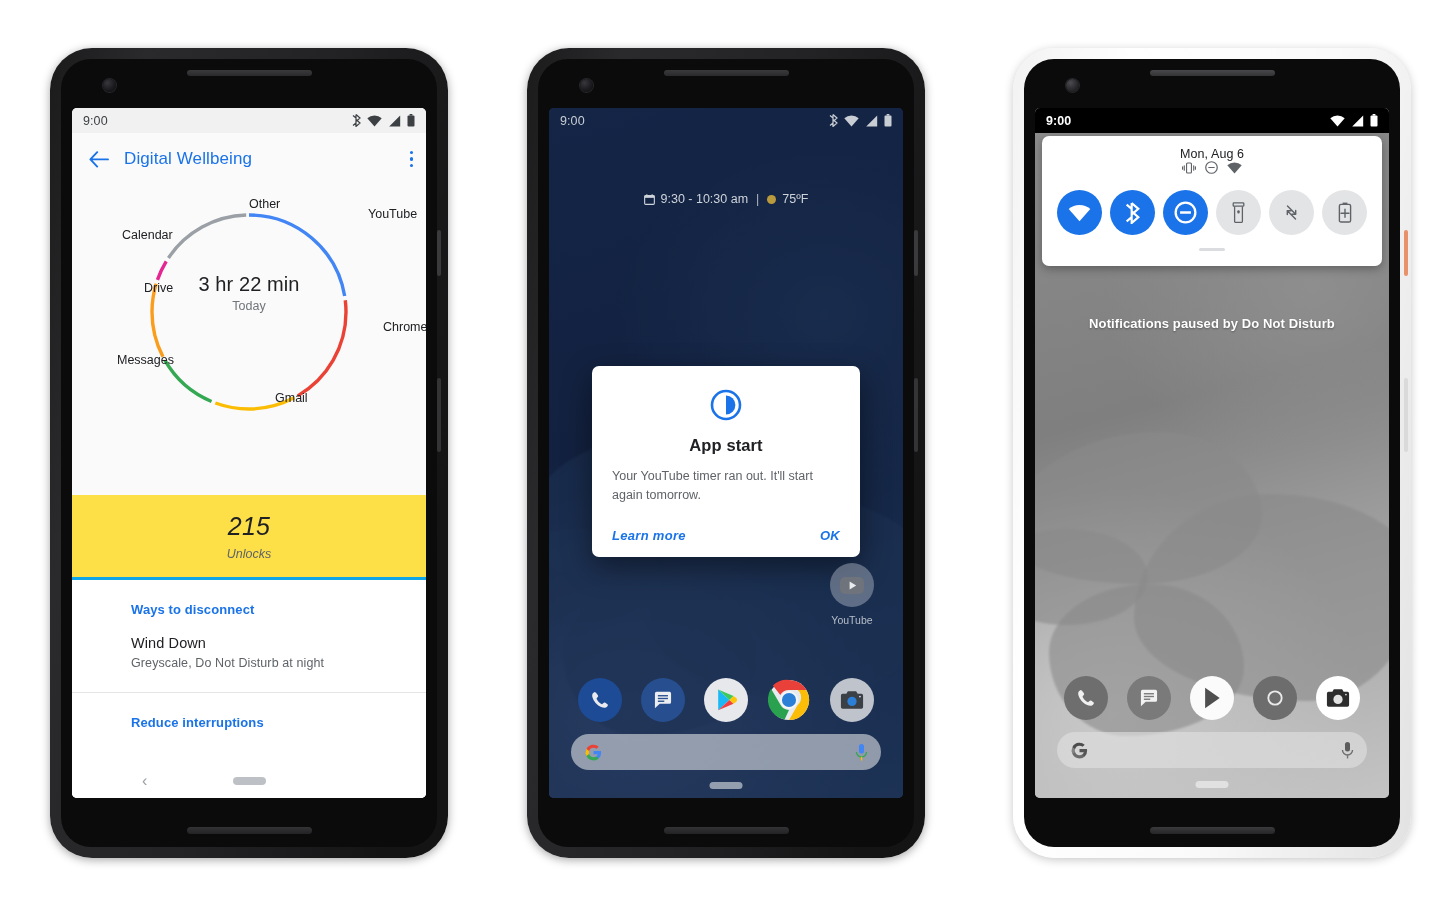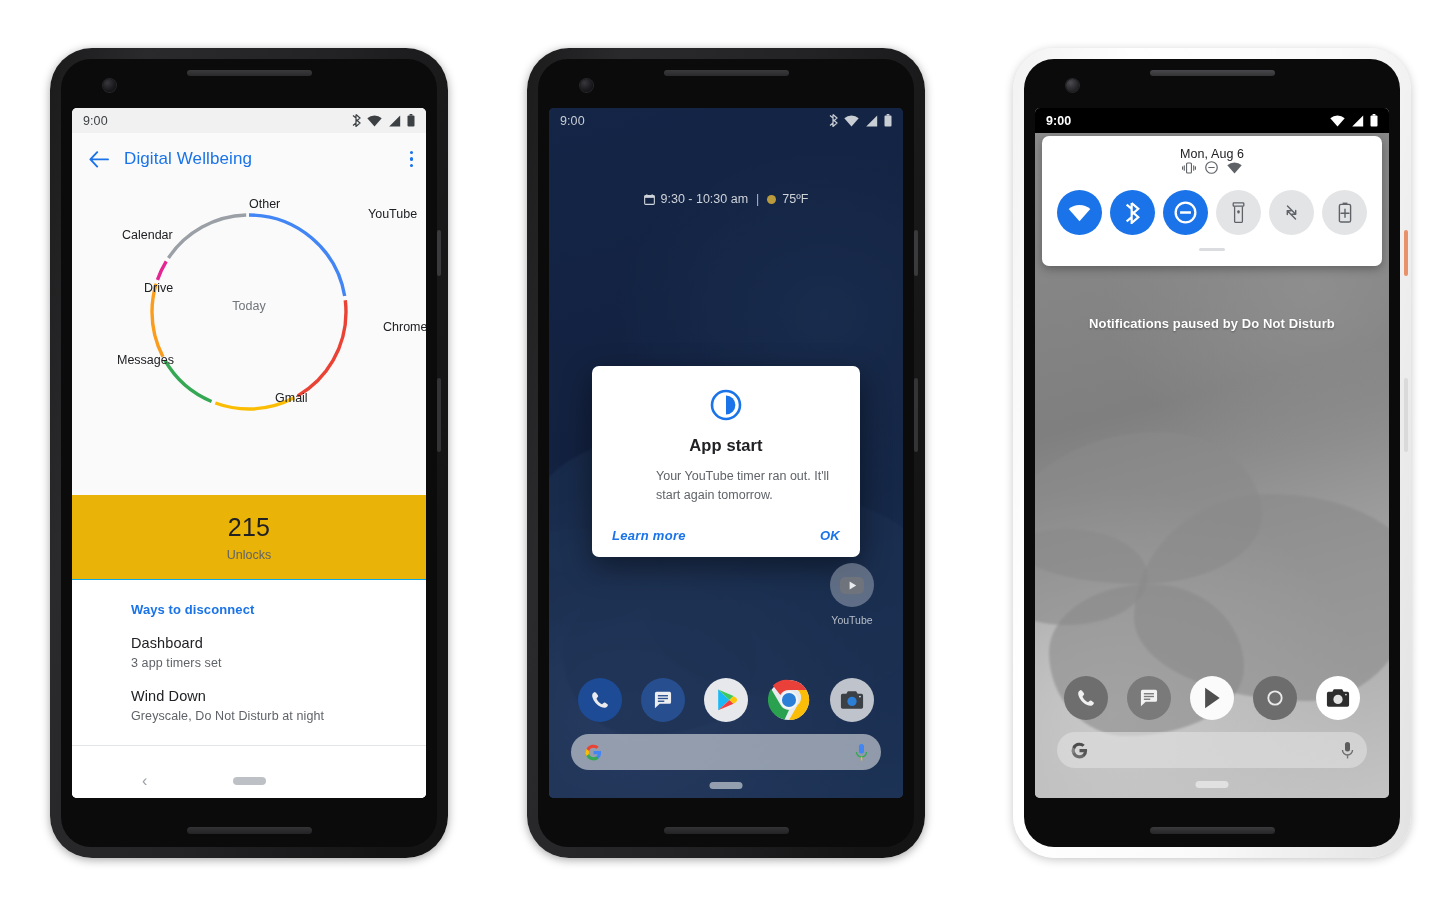--- a/index.html
+++ b/index.html
@@ -75,22 +75,22 @@
     position:absolute;left:0;right:0;top:76px;text-align:center;
     font-size:20px;color:#202124;letter-spacing:.1px;
   }
   .dw-center-sub{
     position:absolute;left:0;right:0;top:102px;text-align:center;
     font-size:12.5px;color:#70757a;
   }
   .dw-lbl{position:absolute;font-size:12.5px;color:#202124;white-space:nowrap;}
 
   .dw-stats{
-    position:absolute;left:0;top:387px;width:100%;height:85px;background:#eab308;
-    display:flex;border-bottom:1px solid #0ea5e9;box-sizing:border-box;
+    position:absolute;left:0;top:387px;width:100%;height:85px;background:#fde047;
+    display:flex;border-bottom:3px solid #0ea5e9;box-sizing:border-box;font-style:italic;
   }
   .dw-stat{flex:1;display:flex;flex-direction:column;align-items:center;justify-content:center;}
   .dw-stat-n{font-size:25px;color:#202124;letter-spacing:.3px;}
   .dw-stat-l{font-size:12.5px;color:#5f6368;margin-top:6px;}
 
   .dw-list{position:absolute;left:0;top:472px;width:100%;bottom:0;background:#fff;}
   .dw-sec{color:#1a73e8;font-size:13px;font-weight:600;padding:22px 0 0 59px;letter-spacing:.1px;}
   .dw-row{padding:18px 0 0 59px;}
   .dw-row-t{font-size:14.5px;color:#202124;letter-spacing:.1px;}
   .dw-row-s{font-size:12.5px;color:#5f6368;margin-top:5px;letter-spacing:.1px;}
@@ -131,21 +131,21 @@
   .hm-sub .sep{color:#aeb4bd;margin:0 2px;}
   .dot-sun{width:9px;height:9px;border-radius:50%;background:#b99a3c;display:inline-block;}
 
   .dialog{
     position:absolute;left:50%;transform:translateX(-50%);top:258px;
     width:268px;background:#fff;border-radius:7px;
     box-shadow:0 10px 30px rgba(0,0,0,.45);padding:22px 20px 14px;box-sizing:border-box;
   }
   .dlg-icon{display:flex;justify-content:center;margin-bottom:14px;}
   .dlg-title{text-align:center;font-size:16.5px;font-weight:600;color:#202124;letter-spacing:.1px;}
-  .dlg-body{font-size:12.5px;color:#5f6368;line-height:1.55;margin-top:12px;margin-left:44px;}
+  .dlg-body{font-size:12.5px;color:#5f6368;line-height:1.55;margin-top:12px;}
   .dlg-actions{display:flex;justify-content:space-between;align-items:center;margin-top:22px;}
   .dlg-btn{color:#1a73e8;font-size:13px;font-weight:600;letter-spacing:.3px;cursor:pointer;font-style:italic;}
 
   .yt-shortcut{position:absolute;right:22px;top:455px;text-align:center;width:58px;}
   .yt-ic{
     width:44px;height:44px;border-radius:50%;background:rgba(200,205,215,.40);
     margin:0 auto;display:flex;align-items:center;justify-content:center;
   }
   .yt-lbl{font-size:10.5px;color:#b7bec9;margin-top:7px;}
 
@@ -259,20 +259,21 @@
 
               <circle cx="115" cy="115" r="97" stroke="#34a853" stroke-dasharray="63.0 546.5" stroke-dashoffset="-342.7" transform="rotate(-90 115 115)"></circle>
 
               <circle cx="115" cy="115" r="97" stroke="#fa9d1c" stroke-dasharray="75.2 534.3" stroke-dashoffset="-409.8" transform="rotate(-90 115 115)"></circle>
 
               <circle cx="115" cy="115" r="97" stroke="#e52592" stroke-dasharray="20.4 589.1" stroke-dashoffset="-489.1" transform="rotate(-90 115 115)"></circle>
 
               <circle cx="115" cy="115" r="97" stroke="#9aa0a6" stroke-dasharray="92.0 517.5" stroke-dashoffset="-513.6" transform="rotate(-90 115 115)"></circle>
             </g>
           </svg>
+          <div class="dw-center-big">3 hr 22 min</div>
           <div class="dw-center-sub">Today</div>
         </div>
 
         <div class="dw-lbl" style="left:177px;top:12px;">Other</div>
         <div class="dw-lbl" style="left:296px;top:22px;">YouTube</div>
         <div class="dw-lbl" style="left:50px;top:43px;">Calendar</div>
         <div class="dw-lbl" style="left:72px;top:96px;">Drive</div>
         <div class="dw-lbl" style="left:311px;top:135px;">Chrome</div>
         <div class="dw-lbl" style="left:45px;top:168px;">Messages</div>
         <div class="dw-lbl" style="left:203px;top:206px;">Gmail</div>
@@ -281,24 +282,20 @@
       <div class="dw-stats">
         <div class="dw-stat">
           <div class="dw-stat-n">215</div>
           <div class="dw-stat-l">Unlocks</div>
         </div>
       </div>
 
       <div class="dw-list">
         <div class="dw-clip">
           <div class="dw-sec">Ways to disconnect</div>
-          <div class="dw-row">
-            <div class="dw-row-t">Dashboard</div>
-            <div class="dw-row-s">3 app timers set</div>
-          </div>
           <div class="dw-row">
             <div class="dw-row-t">Wind Down</div>
             <div class="dw-row-s">Greyscale, Do Not Disturb at night</div>
           </div>
           <div class="dw-div"></div>
           <div class="dw-sec">Reduce interruptions</div>
 
         </div>
         <div class="navbar">
           <div class="nav-back">‹</div>

